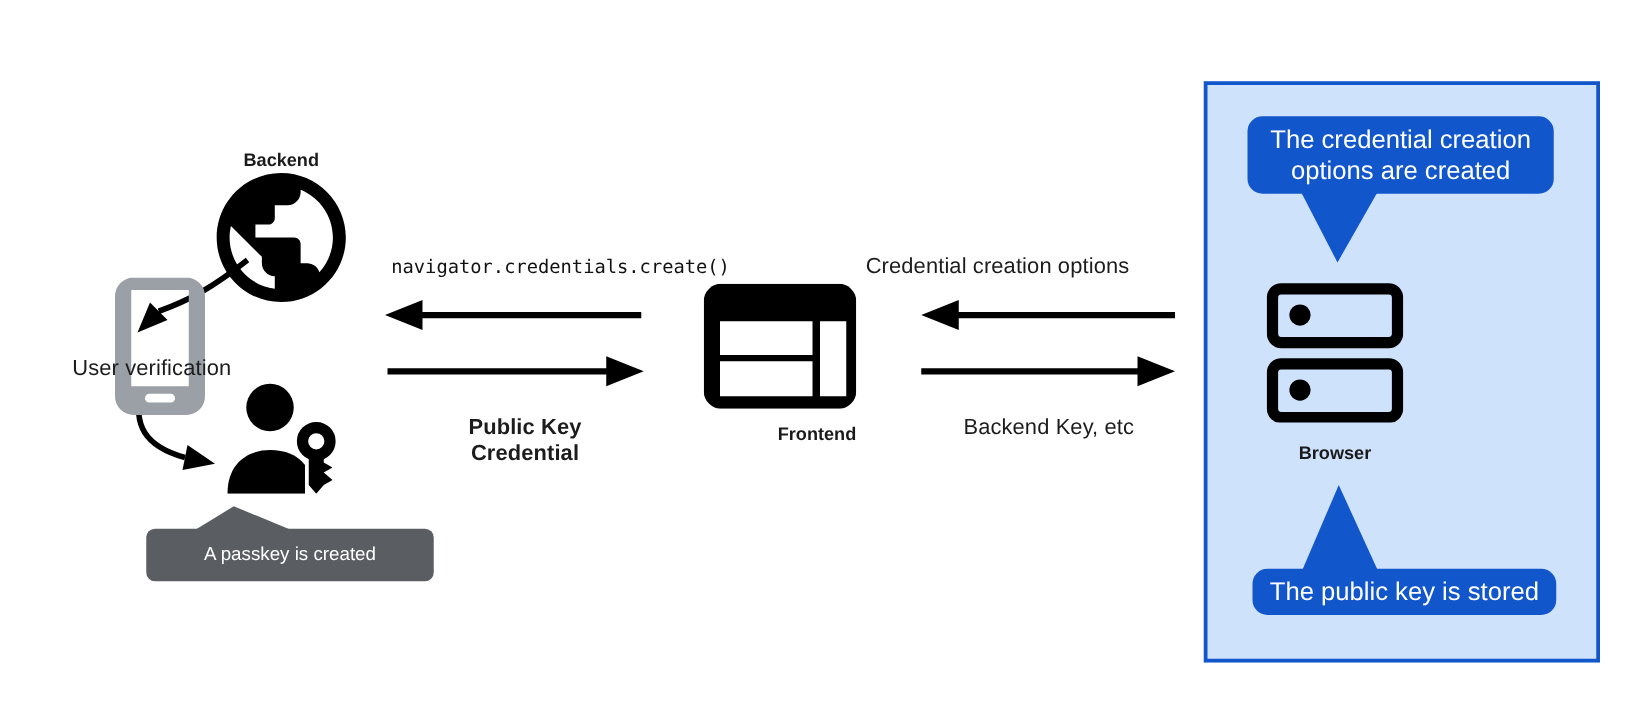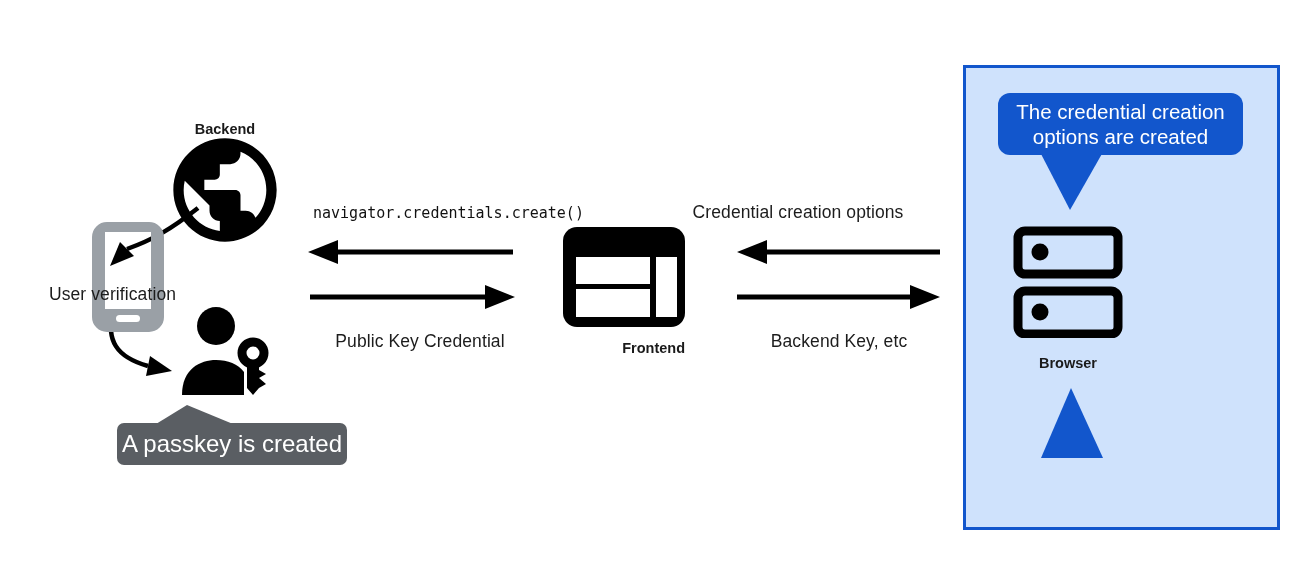--- a/index.html
+++ b/index.html
@@ -27,21 +27,21 @@
     border-top:58px solid #1256cc;
   }
   #bottom-callout-tail{
     left:75px;top:320px;
     border-left:30px solid transparent;border-right:32px solid transparent;
     border-bottom:70px solid #1256cc;
   }
   
   #passkey-callout{
     left:117px;top:423px;width:230px;background:#5a5e63;color:#fff;border-radius:7px;
-    font-size:24px;line-height:42px;height:42px;text-align:center;
+    font-size:15px;line-height:42px;height:42px;text-align:center;
   }
   #passkey-callout-tail{
     left:156px;top:405px;
     border-left:31px solid transparent;border-right:46px solid transparent;
     border-bottom:19px solid #5a5e63;
   }
   svg{display:block;}
 </style>
 </head>
 <body>
@@ -100,25 +100,25 @@
 
   <svg class="abs" style="left:563px;top:227px;" width="122" height="100" viewBox="0 0 122 100">
     <rect x="0" y="0" width="122" height="100" rx="14" fill="#000"></rect>
     <rect x="13" y="30" width="74" height="27" fill="#fff"></rect>
     <rect x="13" y="62" width="74" height="28" fill="#fff"></rect>
     <rect x="93" y="30" width="21" height="60" fill="#fff"></rect>
   </svg>
 
   <div class="abs icon-label" style="left:163px;top:121px;width:124px;">Backend</div>
 
-  <div class="abs flow-label" style="left:40px;top:284px;width:145px;text-align:center;">User verification</div>
+  <div class="abs flow-label" style="left:40px;top:284px;width:145px;text-align:right;">User verification</div>
 
   <div class="abs code-label" style="left:293px;top:204px;">navigator.credentials.create()</div>
 
-  <div class="abs flow-label" style="left:330px;top:331px;width:180px;">Public Key Credential</div>
+  <div class="abs flow-label" style="left:330px;top:331px;width:180px;font-weight:bold;">Public Key Credential</div>
 
   <div class="abs icon-label" style="left:563px;top:340px;width:122px;text-align:right;">Frontend</div>
 
   <div class="abs flow-label" style="left:673px;top:202px;width:250px;">Credential creation options</div>
 
   <div class="abs flow-label" style="left:714px;top:331px;width:250px;">Backend Key, etc</div>
 
   <div class="abs tail" id="passkey-callout-tail"></div>
   <div class="abs" id="passkey-callout">A passkey is created</div>
 
@@ -130,16 +130,17 @@
     <svg class="abs" style="left:47px;top:158px;" width="110" height="112" viewBox="0 0 110 112">
       <rect x="5" y="5" width="100" height="43" rx="7" fill="none" stroke="#000" stroke-width="9"></rect>
       <circle cx="27" cy="26" r="8.5" fill="#000"></circle>
       <rect x="5" y="65" width="100" height="43" rx="7" fill="none" stroke="#000" stroke-width="9"></rect>
       <circle cx="27" cy="86" r="8.5" fill="#000"></circle>
     </svg>
 
     <div class="abs icon-label" style="left:47px;top:287px;width:110px;">Browser</div>
 
     <div class="tail" id="bottom-callout-tail"></div>
+    <div class="blue-callout" style="left:36px;top:387px;width:243px;">The public key is stored</div>
 
   </div>
 
 </div>
 
 </body></html>

